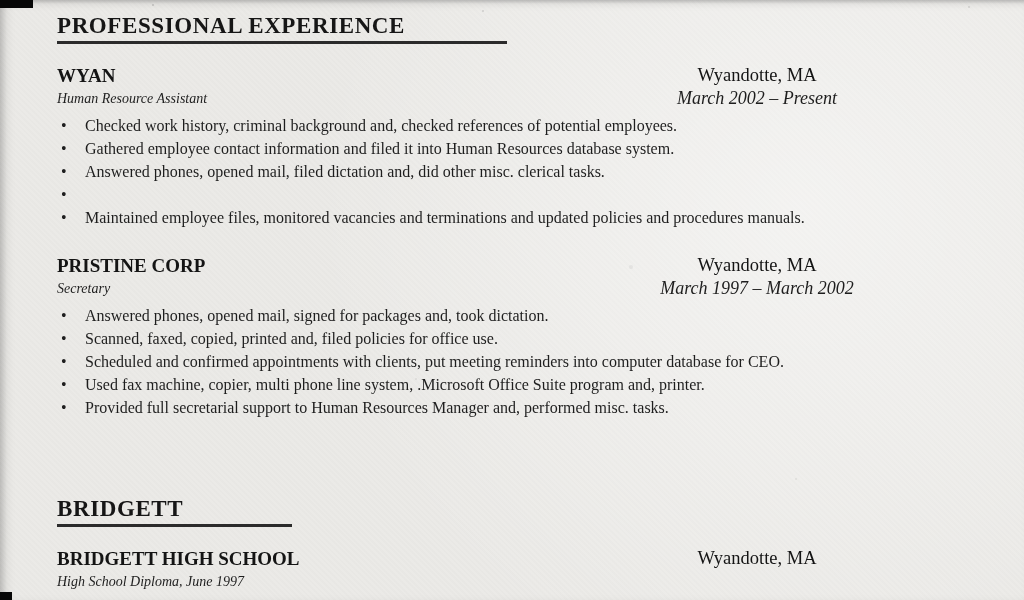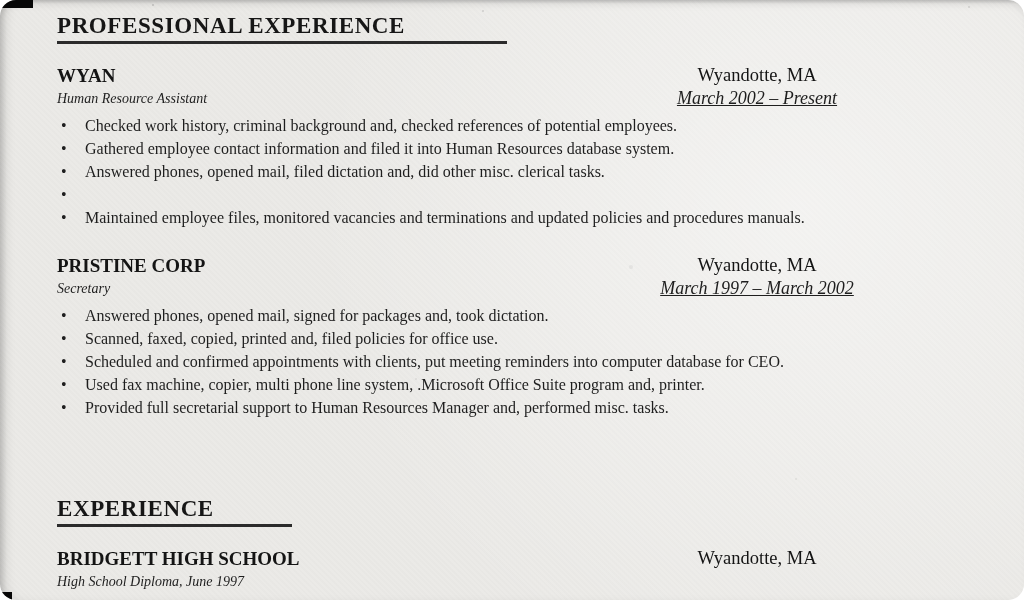--- a/index.html
+++ b/index.html
@@ -14,21 +14,20 @@
     box-sizing: border-box;
     padding: 0 60px 16px 57px;
     color: #1e1e1e;
     background-color: #ebeae7;
     background-image:
       linear-gradient(180deg, rgba(110,110,110,0.22) 0px, rgba(110,110,110,0) 4px),
       linear-gradient(90deg, rgba(110,110,110,0.16) 0px, rgba(110,110,110,0) 7px),
       radial-gradient(circle at 78% 35%, rgba(255,255,255,0.45), rgba(255,255,255,0) 55%),
       repeating-linear-gradient(45deg, rgba(0,0,0,0.012) 0 2px, rgba(0,0,0,0) 2px 4px);
     box-shadow: inset 10px 0 14px -8px rgba(0,0,0,0.18), inset 0 8px 10px -6px rgba(0,0,0,0.14);
-    border-radius: 16px;
   }
   .corner-mark {
     position: absolute; left: 0; background: #070707;
   }
   .corner-mark.top { top: 0; width: 33px; height: 8px; }
   .corner-mark.bottom { bottom: 0; width: 12px; height: 8px; }
   .speckles {
     position: absolute; top: 4px; left: 152px;
     width: 2px; height: 2px; border-radius: 50%;
     background: rgba(70,70,70,0.22);
@@ -57,21 +56,21 @@
   .entry-edu { margin-top: 20px; }
   .row { display: flex; align-items: flex-end; }
   .row .left { flex: 1 1 auto; }
   .row .rightcol {
     flex: 0 0 300px; margin-right: 57px;
     text-align: center; white-space: nowrap;
   }
   .company { font-size: 19px; font-weight: bold; line-height: 23px; color: #141414; }
   .location { font-size: 18.5px; font-weight: normal; line-height: 23px; color: #141414; }
   .jobtitle { font-size: 14px; font-style: italic; line-height: 23px; }
-  .dates { font-size: 18px; font-style: italic; line-height: 23px; text-decoration: underline; }
+  .dates { font-size: 18px; font-style: italic; line-height: 23px; }
   ul.bullets {
     list-style: none;
     margin: 4px 0 0 0; padding: 0;
   }
   ul.bullets li {
     font-size: 16px; line-height: 23px;
   }
   .mk { display: inline-block; width: 28px; }
   .mk::before { content: "\2022"; padding-left: 4px; }
 </style>
@@ -118,21 +117,21 @@
         <li><span class="mk"></span><span>Answered phones, opened mail, signed for packages and, took dictation.</span></li>
         <li><span class="mk"></span><span>Scanned, faxed, copied, printed and, filed policies for office use.</span></li>
         <li><span class="mk"></span><span>Scheduled and confirmed appointments with clients, put meeting reminders into computer database for CEO.</span></li>
         <li><span class="mk"></span><span>Used fax machine, copier, multi phone line system, .Microsoft Office Suite program and, printer.</span></li>
         <li><span class="mk"></span><span>Provided full secretarial support to Human Resources Manager and, performed misc. tasks.</span></li>
       </ul>
     </div>
   </section>
 
   <section class="sec-education">
-    <h2 class="sec-heading">EXPERIENCE</h2>
+    <h2 class="sec-heading">BRIDGETT</h2>
 
     <div class="entry-edu">
       <div class="row">
         <span class="left company">BRIDGETT HIGH SCHOOL</span>
         <span class="rightcol location">Wyandotte, MA</span>
       </div>
       <div class="row">
         <span class="left jobtitle">High School Diploma, June 1997</span>
         <span class="rightcol dates"></span>
       </div>

